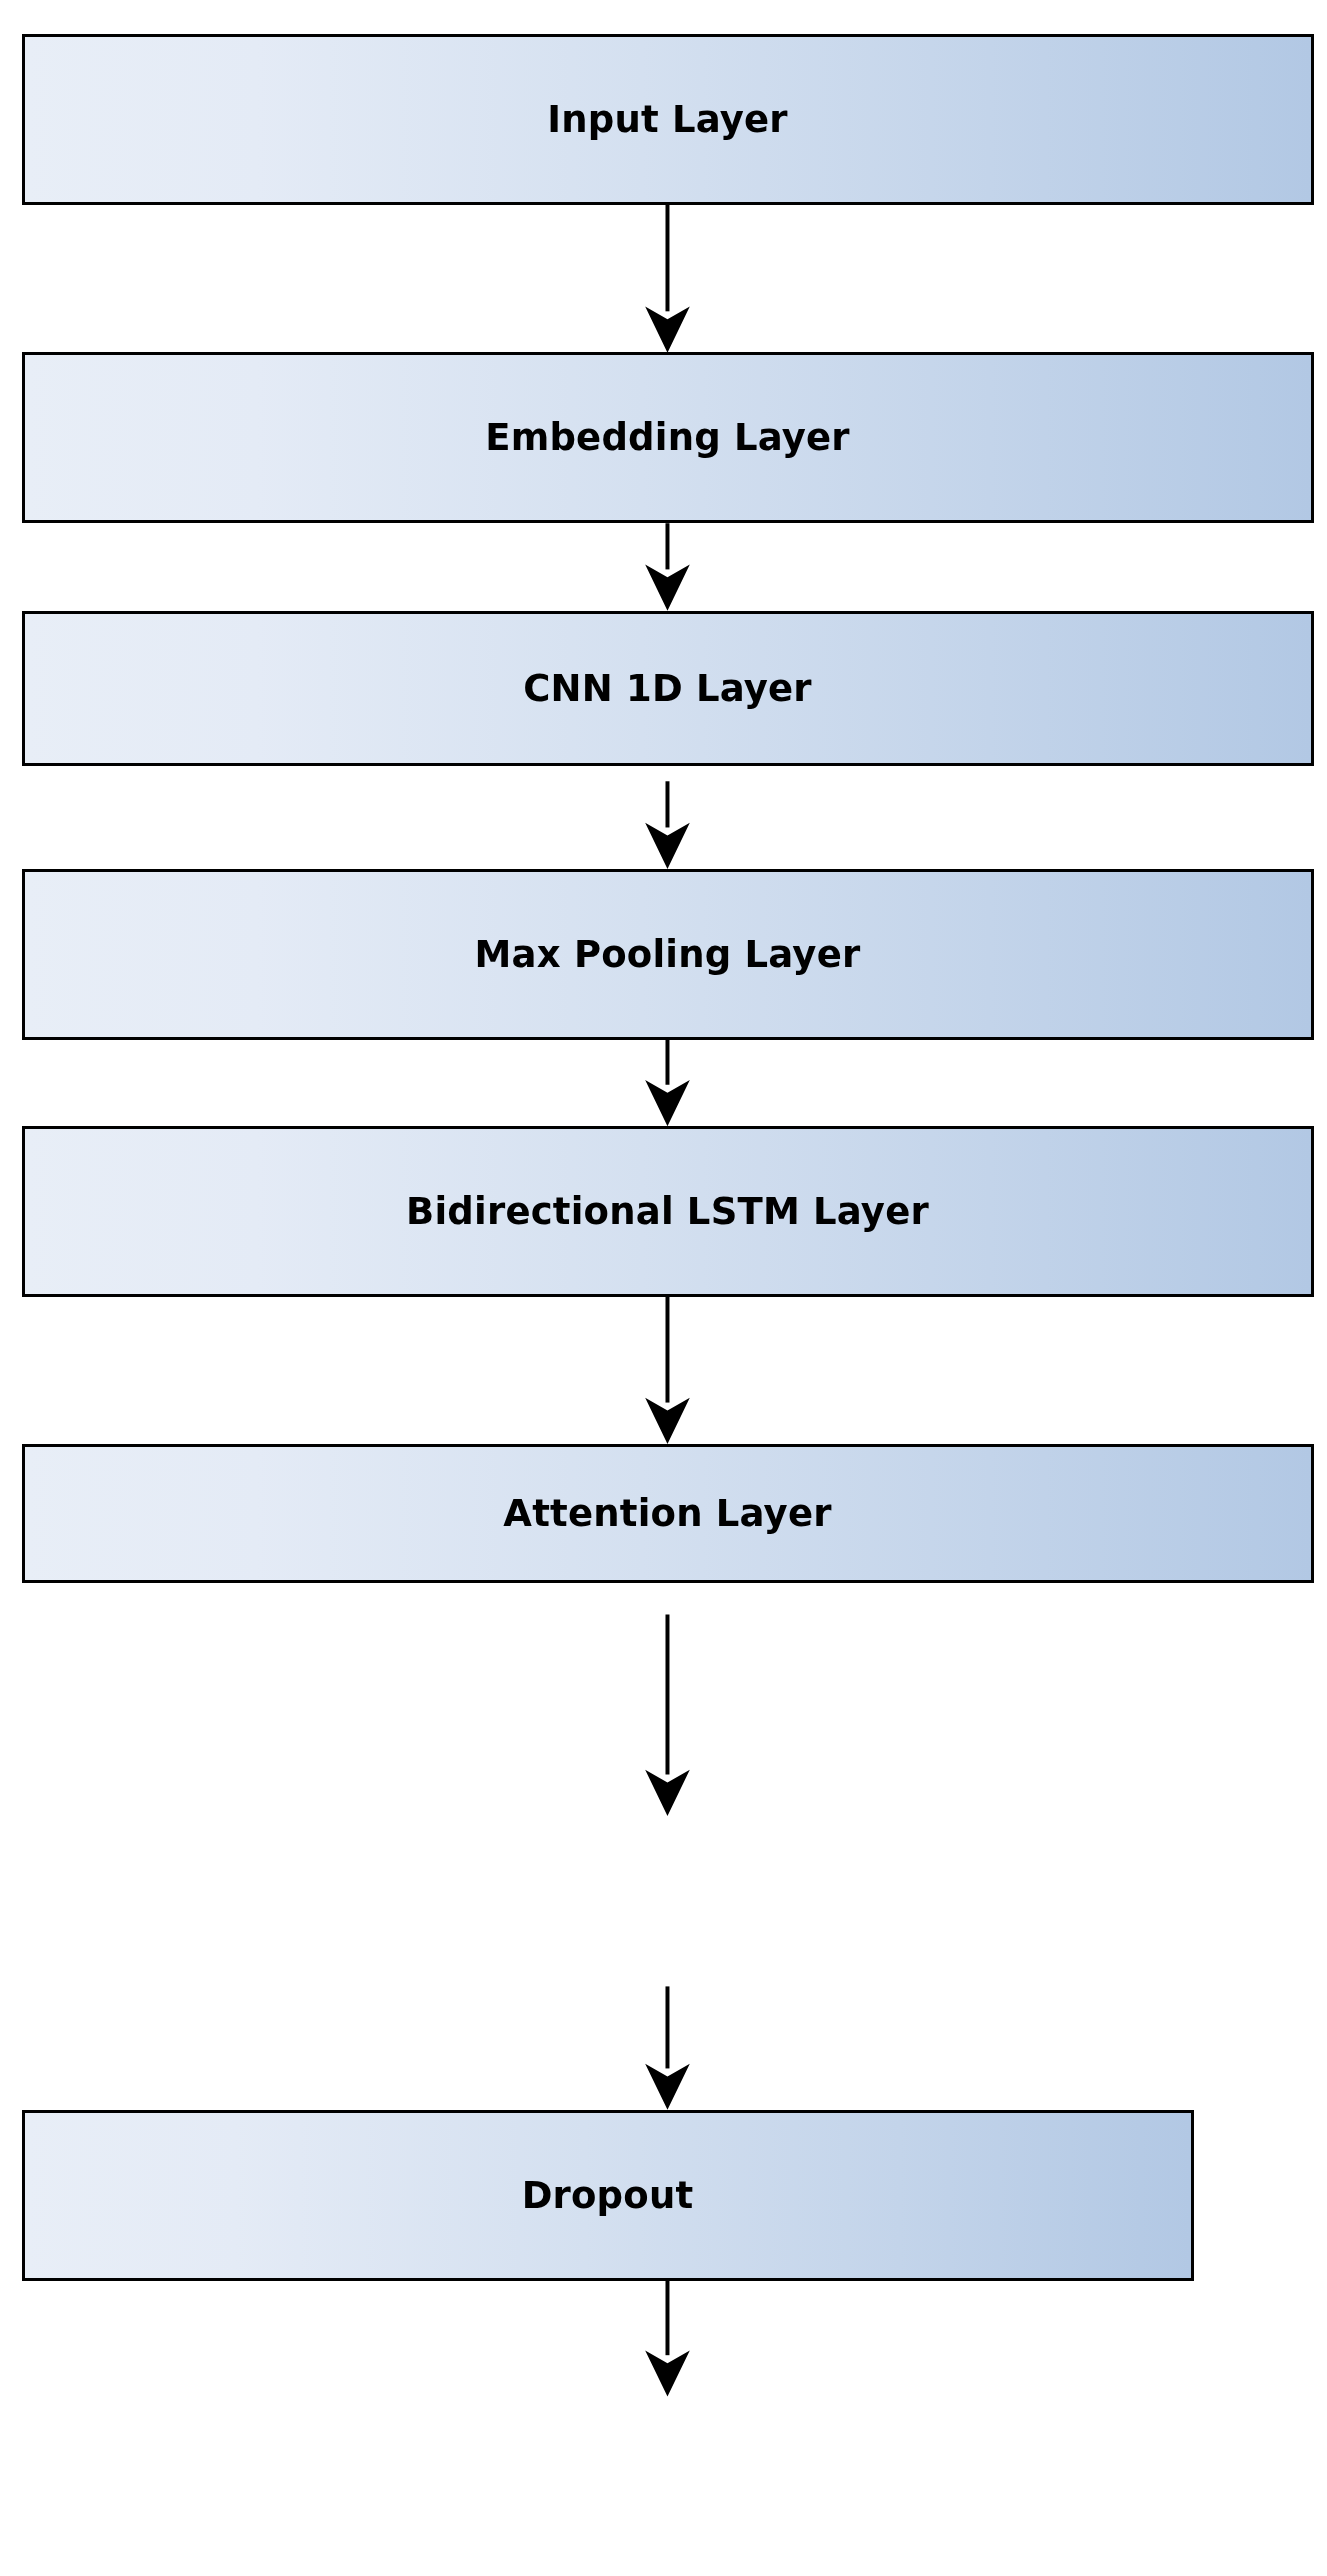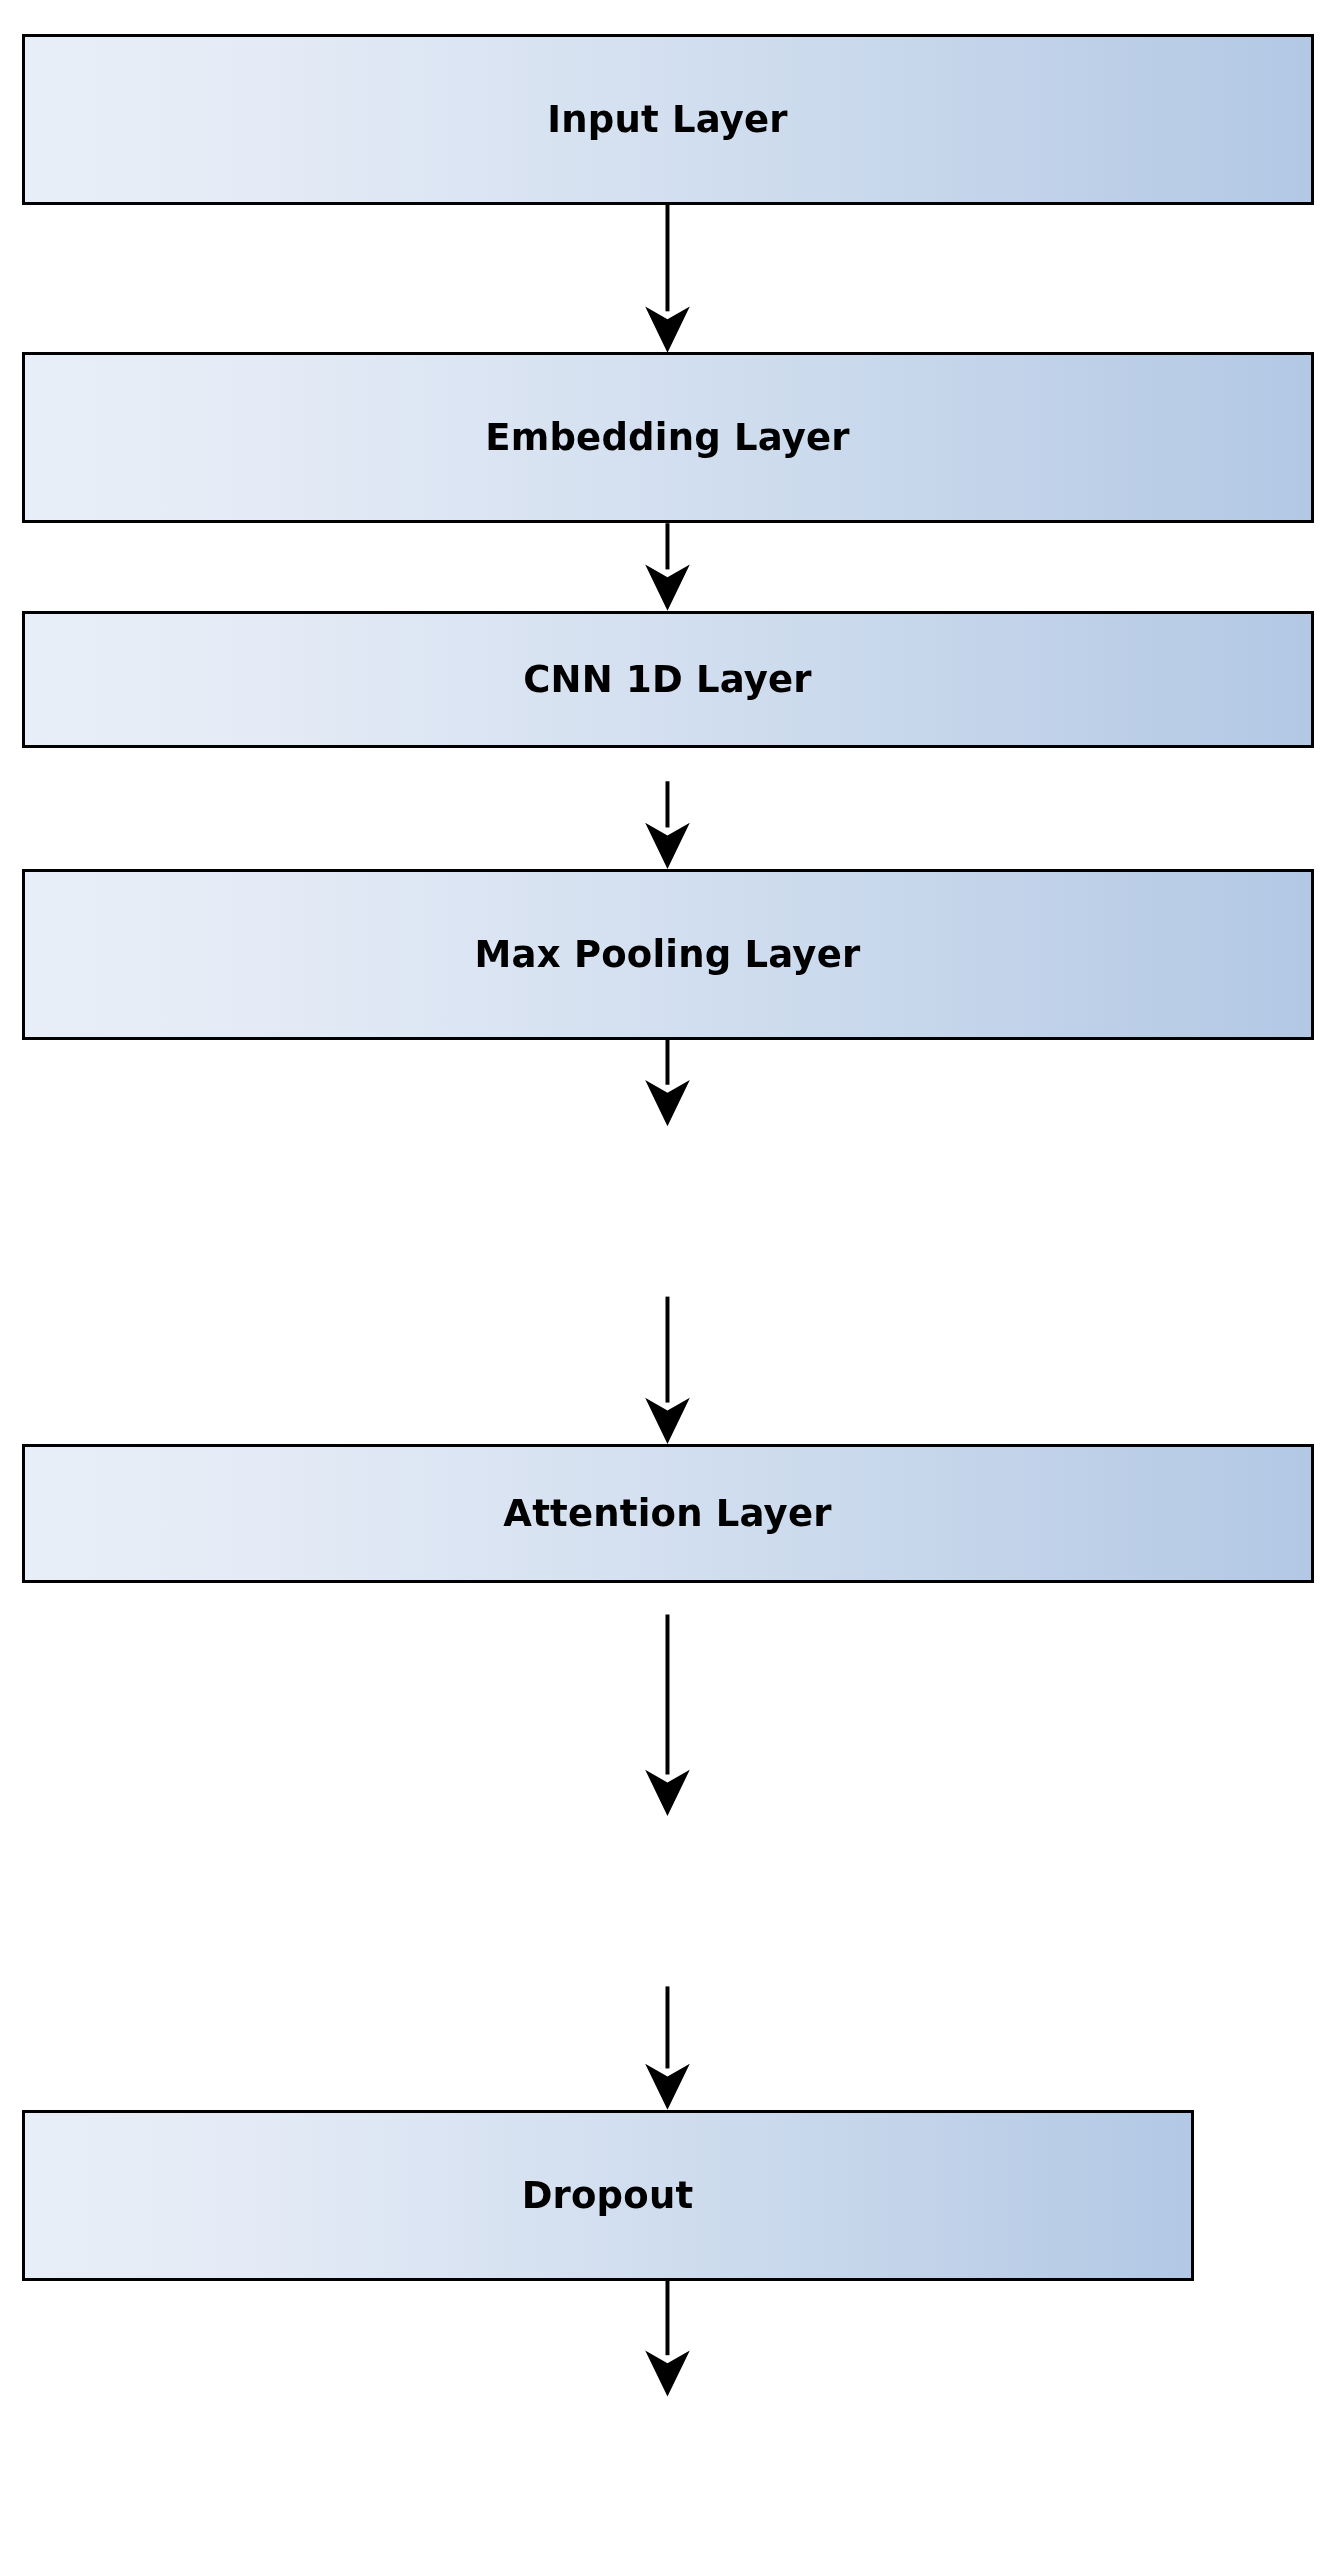--- a/index.html
+++ b/index.html
@@ -109,25 +109,28 @@
         <line x1="838" y1="2846" x2="838" y2="2940" stroke="#000000" stroke-width="5"></line>
         <path d="M 838 2992 L 810 2934 L 838 2950 L 866 2934 Z" fill="#000000"></path>
       </svg>
     </div>
     <div class="node" style="left: 21.5px; top: 21px; width: 1292px; height: 171px;">
       <span class="node-label">Input Layer</span>
     </div>
     <div class="node" style="left: 21.5px; top: 339px; width: 1292px; height: 171px;">
       <span class="node-label">Embedding Layer</span>
     </div>
-    <div class="node" style="left: 21.5px; top: 598px; width: 1292px; height: 137px;">
+    <div class="node" style="left: 21.5px; top: 598px; width: 1292px; height: 155px;">
       <span class="node-label">CNN 1D Layer</span>
     </div>
     <div class="node" style="left: 21.5px; top: 856px; width: 1292px; height: 171px; justify-content: center;">
       <span class="node-label">Max Pooling Layer</span>
+    </div>
+    <div class="node" style="left: 21.5px; top: 1113px; width: 1292px; height: 171px;">
+      <span class="node-label">Bidirectional LSTM Layer</span>
     </div>
     <div class="node" style="left: 21.5px; top: 1431px; width: 1292px; height: 139px;">
       <span class="node-label">Attention Layer</span>
     </div>
     <div class="node" style="left: 21.5px; top: 2097px; width: 1172px; height: 171px;">
       <span class="node-label">Dropout</span>
     </div>
   </div>
 
 

